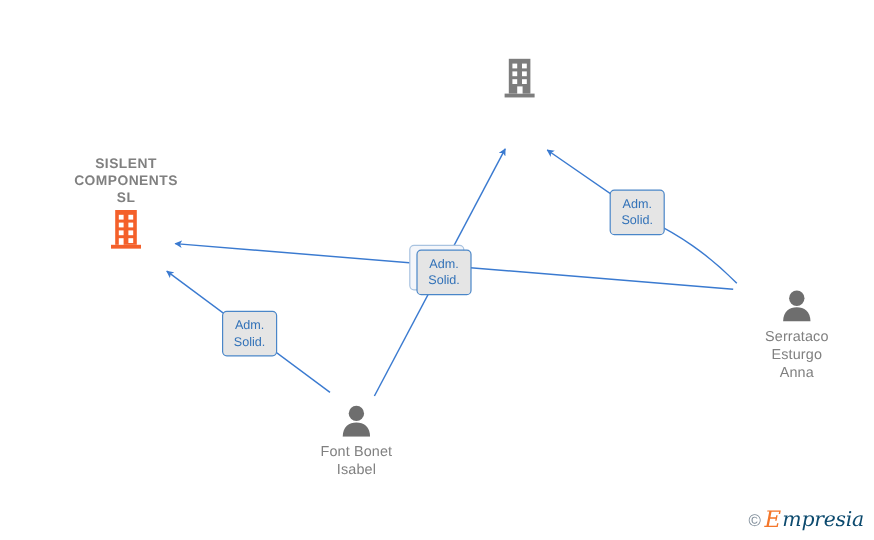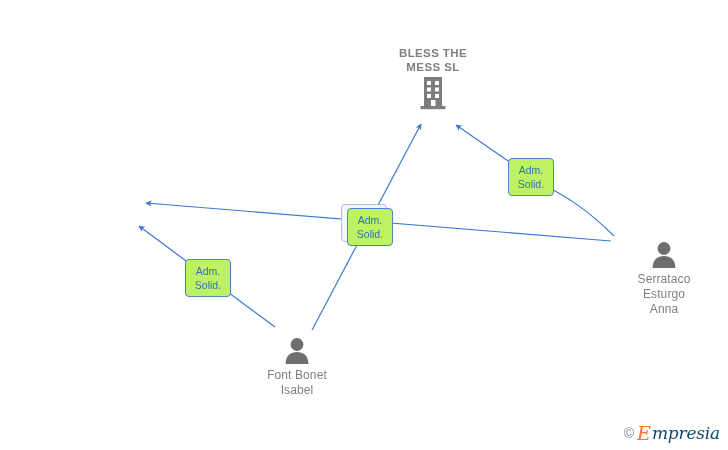--- a/index.html
+++ b/index.html
@@ -53,21 +53,21 @@
     font-size: 12px;
     line-height: 15px;
   }
 
   
   .edge-label {
     position: absolute;
     box-sizing: border-box;
     border: 1px solid #4a86c8;
     border-radius: 4px;
-    background: #bef264;
+    background: #e5e5e5;
     color: #3272b8;
     font-size: 10.5px;
     line-height: 14px;
     text-align: center;
     padding: 4px 6px 4px 6px;
     white-space: pre-line;
   }
   .edge-label.ghost {
     background: #f4f6fa;
     border-color: #a9c3e0;
@@ -122,24 +122,41 @@
 
     <path d="M 614,236 C 588,210 566,196 540,183 L 456,125" fill="none" stroke="#3a7ad0" stroke-width="1.2" marker-end="url(#arrowhead)"></path>
 
     <path d="M 611,241 L 146,203" fill="none" stroke="#3a7ad0" stroke-width="1.2" marker-end="url(#arrowhead)"></path>
 
     <path d="M 275,327 L 139,226" fill="none" stroke="#3a7ad0" stroke-width="1.2" marker-end="url(#arrowhead)"></path>
 
     <path d="M 312,330 L 421,124" fill="none" stroke="#3a7ad0" stroke-width="1.2" marker-end="url(#arrowhead)"></path>
   </svg>
 
+  <div class="node company" style="left:105px; top:130px;">
+    <div class="node-label company">SISLENT
+COMPONENTS
+SL</div>
+    <span class="node-icon">
+      <svg width="26" height="34" viewBox="0 0 26 34">
+        <rect x="4" y="1" width="18" height="29" fill="#f4602a"></rect>
+        <rect x="0.5" y="30" width="25" height="3.2" fill="#f4602a"></rect>
+        <rect x="7" y="5" width="4" height="4" fill="#ffffff"></rect>
+        <rect x="15" y="5" width="4" height="4" fill="#ffffff"></rect>
+        <rect x="7" y="11.5" width="4" height="4" fill="#ffffff"></rect>
+        <rect x="15" y="11.5" width="4" height="4" fill="#ffffff"></rect>
+        <rect x="7" y="18" width="4" height="4" fill="#ffffff"></rect>
+        <rect x="15" y="18" width="4" height="4" fill="#ffffff"></rect>
+        <rect x="7" y="24.5" width="4" height="5.5" fill="#ffffff"></rect>
+        <rect x="15" y="24.5" width="4" height="4" fill="#ffffff"></rect>
+      </svg>
+    </span>
+  </div>
 
   <div class="node company" style="left:433px; top:46px;">
-    <div class="node-label company">BLESS THE
-MESS  SL</div>
     <span class="node-icon">
       <svg width="26" height="34" viewBox="0 0 26 34">
         <rect x="4" y="1" width="18" height="29" fill="#7d7d7d"></rect>
         <rect x="0.5" y="30" width="25" height="3.2" fill="#7d7d7d"></rect>
         <rect x="7" y="5" width="4" height="4" fill="#ffffff"></rect>
         <rect x="15" y="5" width="4" height="4" fill="#ffffff"></rect>
         <rect x="7" y="11.5" width="4" height="4" fill="#ffffff"></rect>
         <rect x="15" y="11.5" width="4" height="4" fill="#ffffff"></rect>
         <rect x="7" y="18" width="4" height="4" fill="#ffffff"></rect>
         <rect x="15" y="18" width="4" height="4" fill="#ffffff"></rect>

